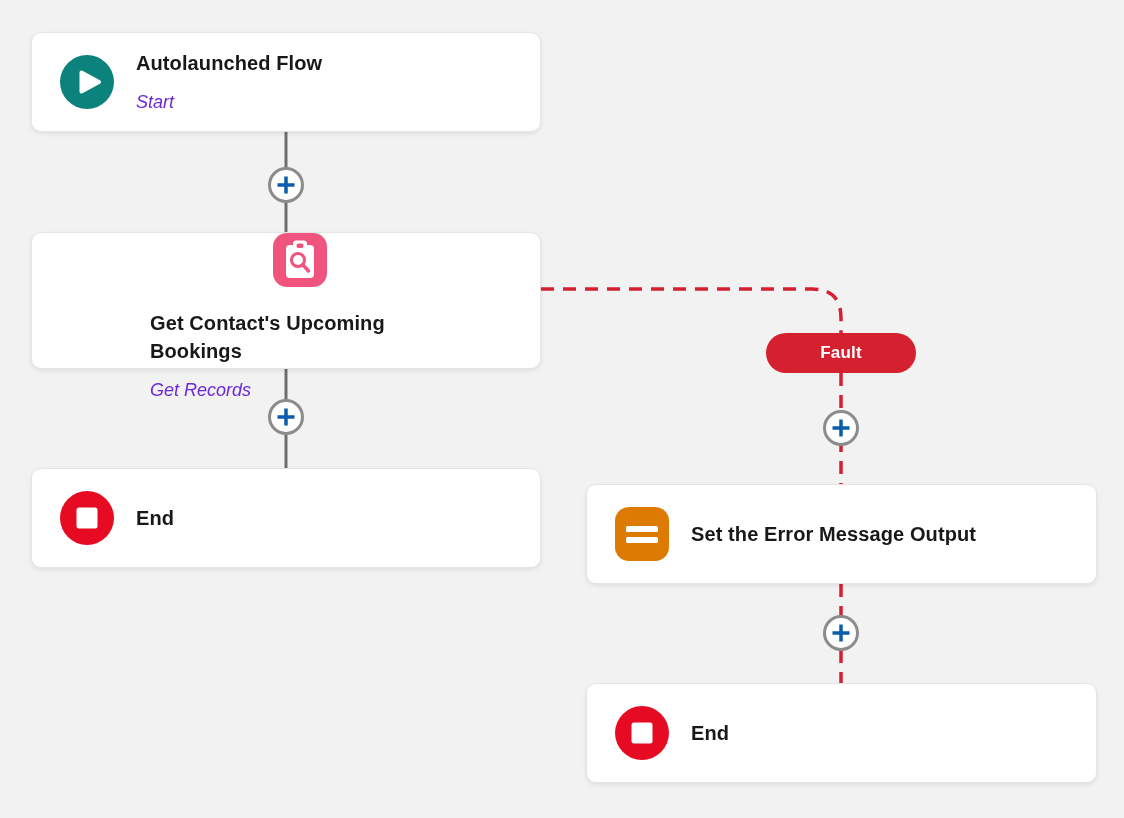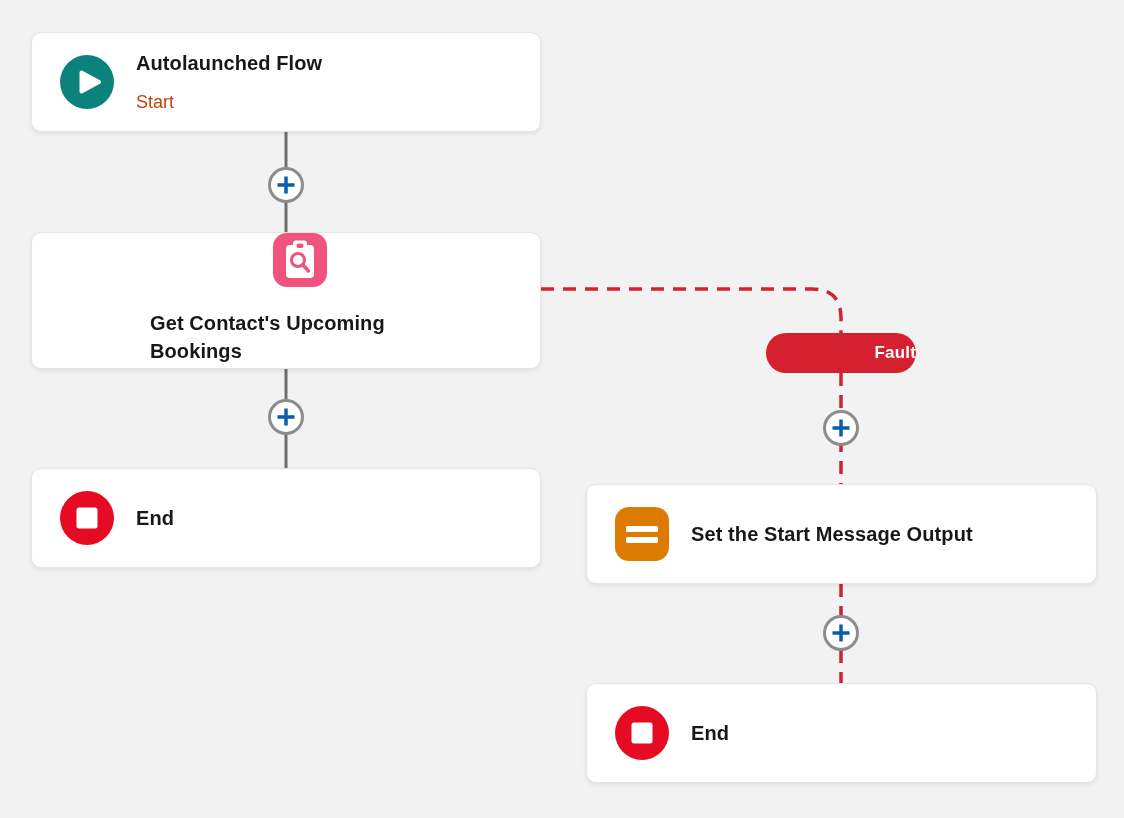--- a/index.html
+++ b/index.html
@@ -57,22 +57,23 @@
     font-weight: 700;
     color: #181818;
     line-height: 28px;
     letter-spacing: 0.1px;
   }
   .title-narrow { max-width: 300px; }
   .title-nowrap { white-space: nowrap; }
   .node-subtitle {
     font-size: 18px;
     font-weight: 400;
-    color: #c2410c;
+    color: #6d28d9;
     line-height: 25px;
+    font-style: italic;
   }
 
   
   .plus-btn {
     position: absolute;
     width: 36px; height: 36px;
     border-radius: 50%;
     background: #ffffff;
     border: 3px solid #8c8c8c;
     display: flex;
@@ -91,21 +92,21 @@
     position: absolute;
     left: 766px; top: 333px;
     width: 150px; height: 40px;
     border-radius: 20px;
     background: #d5202f;
     color: #ffffff;
     font-size: 17px;
     font-weight: 700;
     display: flex;
     align-items: center;
-    justify-content: flex-end;
+    justify-content: center;
     z-index: 4;
     letter-spacing: 0.2px;
   }
 </style>
 </head>
 <body>
 
 <div id="canvas">
 
   <svg id="connector-layer">
@@ -138,20 +139,21 @@
     <svg class="node-icon" viewBox="0 0 54 54">
       <rect x="0" y="0" width="54" height="54" rx="14" fill="#f1537f"></rect>
       <rect x="13" y="12" width="28" height="33" rx="4" fill="#ffffff"></rect>
       <rect x="20" y="7.5" width="14" height="10" rx="3" fill="#ffffff"></rect>
       <rect x="23.5" y="10.5" width="7" height="4.5" rx="2" fill="#f1537f"></rect>
       <circle cx="25" cy="27" r="6.5" fill="#ffffff" stroke="#f1537f" stroke-width="3"></circle>
       <line x1="29.5" y1="31.5" x2="35.5" y2="38" stroke="#f1537f" stroke-width="3.5" stroke-linecap="round"></line>
     </svg>
     <div class="node-text">
       <div class="node-title title-narrow">Get Contact's Upcoming Bookings</div>
+      <div class="node-subtitle">Get Records</div>
     </div>
   </div>
 
   <div class="plus-btn" id="plus-2">
     <svg width="20" height="20" viewBox="0 0 20 20">
       <line x1="10" y1="1.5" x2="10" y2="18.5" stroke="#0b5cab" stroke-width="3.5"></line>
       <line x1="1.5" y1="10" x2="18.5" y2="10" stroke="#0b5cab" stroke-width="3.5"></line>
     </svg>
   </div>
 
@@ -176,21 +178,21 @@
     </svg>
   </div>
 
   <div class="node-card" id="card-assignment">
     <svg class="node-icon" viewBox="0 0 54 54">
       <rect x="0" y="0" width="54" height="54" rx="14" fill="#dd7a01"></rect>
       <rect x="11" y="19" width="32" height="6" rx="1.5" fill="#ffffff"></rect>
       <rect x="11" y="30" width="32" height="6" rx="1.5" fill="#ffffff"></rect>
     </svg>
     <div class="node-text">
-      <div class="node-title title-nowrap">Set the Start Message Output</div>
+      <div class="node-title title-nowrap">Set the Error Message Output</div>
     </div>
   </div>
 
   <div class="plus-btn" id="plus-4">
     <svg width="20" height="20" viewBox="0 0 20 20">
       <line x1="10" y1="1.5" x2="10" y2="18.5" stroke="#0b5cab" stroke-width="3.5"></line>
       <line x1="1.5" y1="10" x2="18.5" y2="10" stroke="#0b5cab" stroke-width="3.5"></line>
     </svg>
   </div>
 

